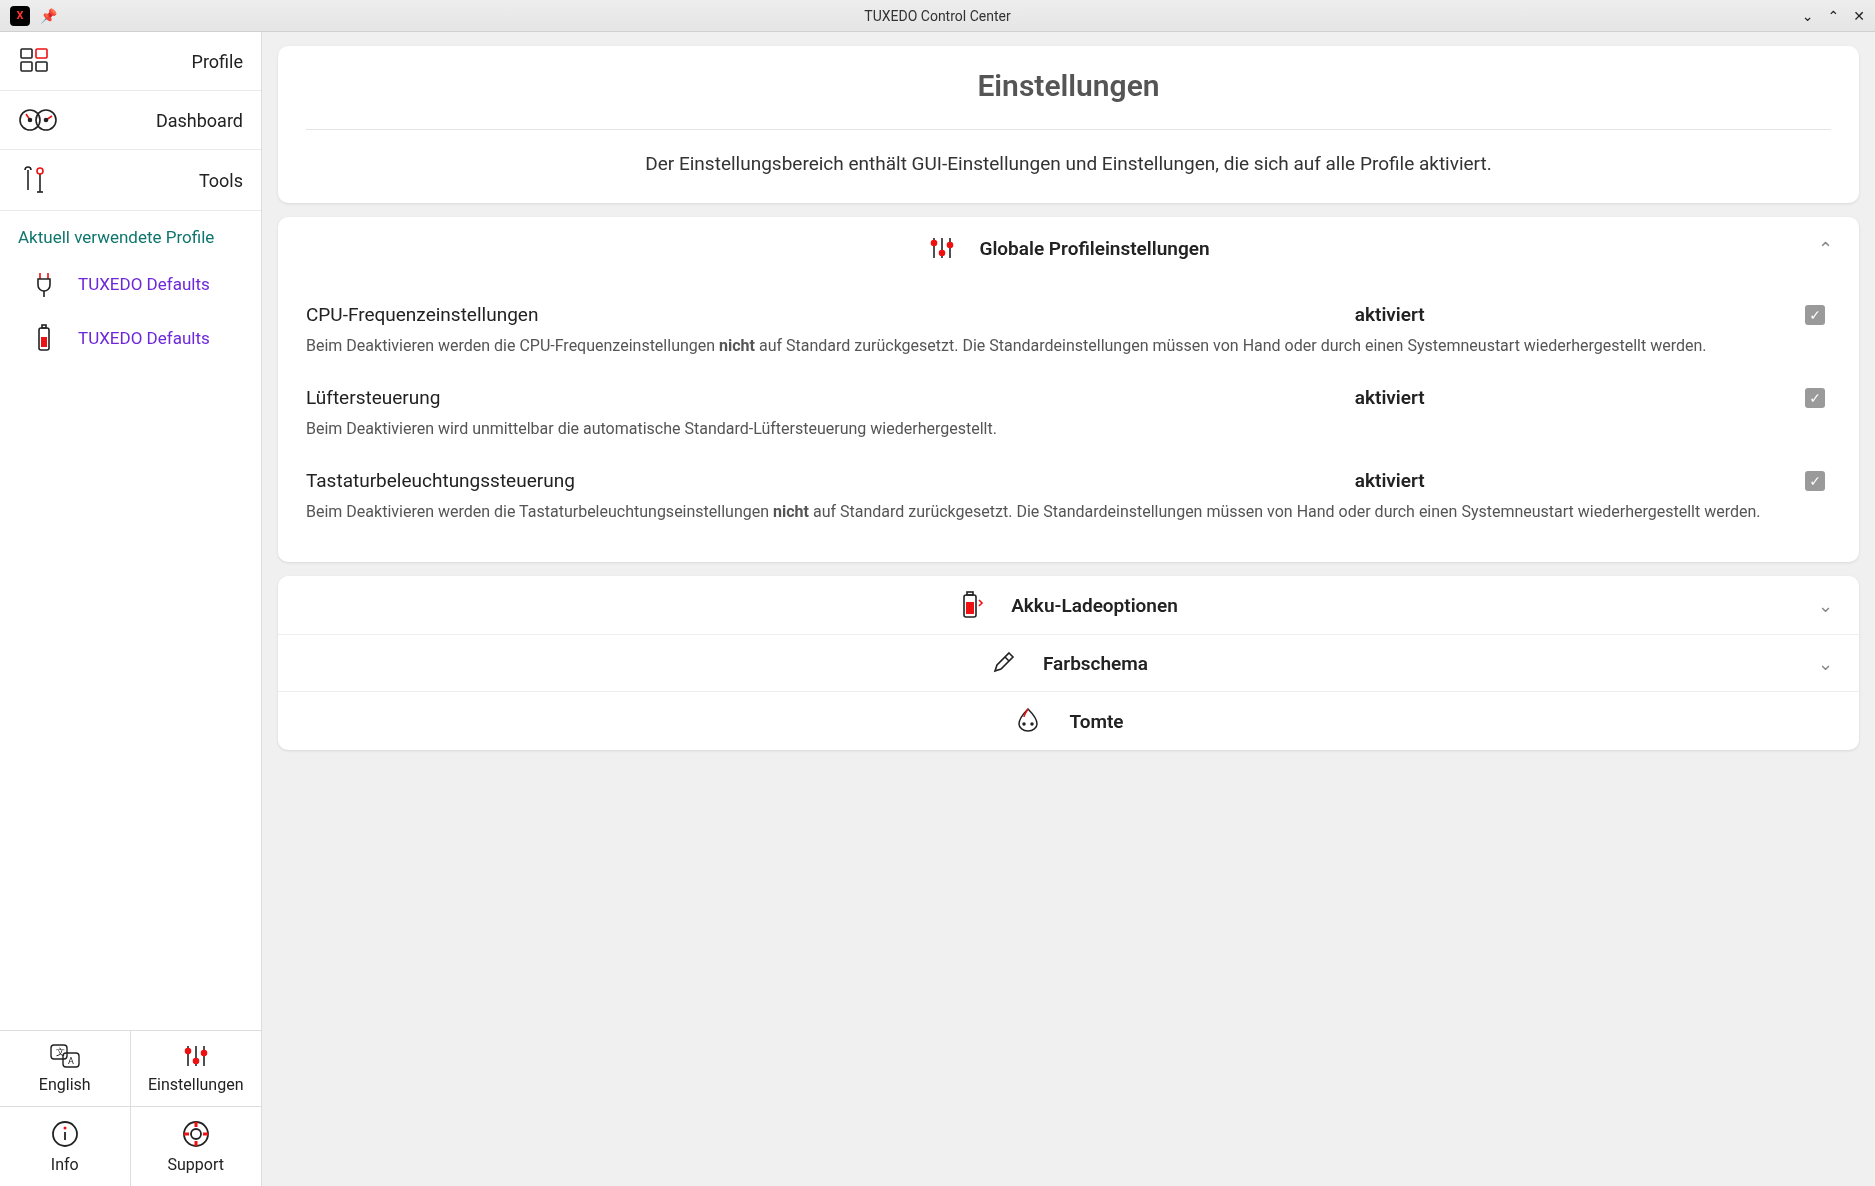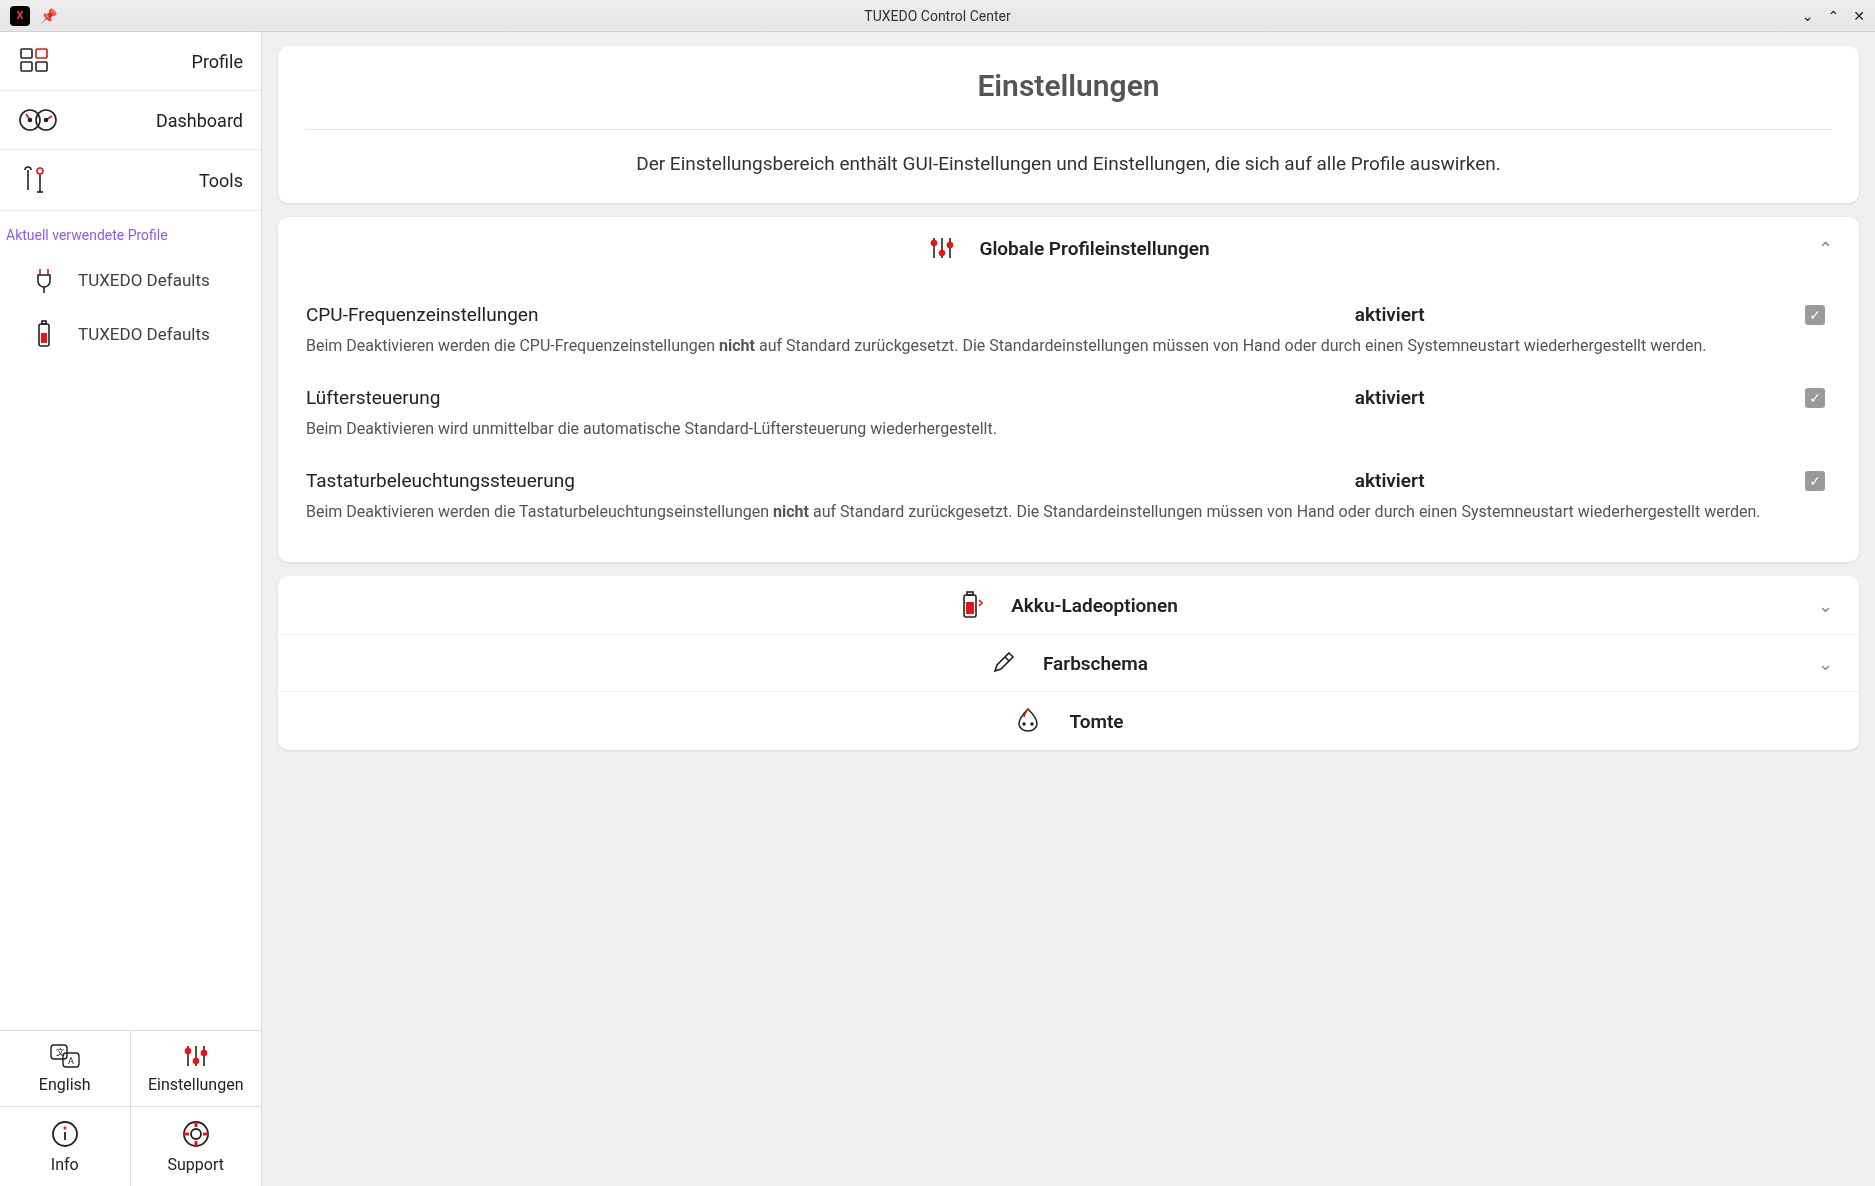--- a/index.html
+++ b/index.html
@@ -37,27 +37,27 @@
 }
 .nav-item {
   display:flex; align-items:center; justify-content:space-between;
   padding: 14px 18px;
   border-bottom:1px solid #eaeaea;
   gap:12px;
   cursor:pointer;
 }
 .nav-item .icon { width:44px; display:flex; justify-content:flex-start; }
 .nav-item .label { font-size:18px; color:#222; }
-.section-label { padding: 16px 6px 10px; font-size:14px; color:#8b5cf6; }
+.section-label { padding: 16px 18px 10px; font-size:17px; color:#0f766e; }
 .profile-item {
   display:flex; align-items:center; gap:20px;
   padding: 12px 18px 12px 30px;
 }
 .profile-item .picon { width:28px; display:flex; justify-content:center; }
-.profile-item .ptext { font-size:17px; color:#404040; }
+.profile-item .ptext { font-size:17px; color:#6d28d9; }
 .sidebar-bottom {
   margin-top:auto;
   display:grid;
   grid-template-columns: 1fr 1fr;
   border-top:1px solid #ddd;
 }
 .sidebar-bottom .cell {
   display:flex; flex-direction:column; align-items:center; justify-content:center;
   padding:12px 4px;
   gap:6px;
@@ -270,21 +270,21 @@
     </div>
   </div>
 
   <div class="content">
 
     <div class="card">
       <div class="card-header">
         <h1>Einstellungen</h1>
       </div>
       <div class="card-divider"></div>
-      <div class="card-desc">Der Einstellungsbereich enthält GUI-Einstellungen und Einstellungen, die sich auf alle Profile auswirken.</div>
+      <div class="card-desc">Der Einstellungsbereich enthält GUI-Einstellungen und Einstellungen, die sich auf alle Profile aktiviert.</div>
     </div>
 
     <div class="card section-card">
       <div class="section-head">
         <div class="stitle">
           <span>
             <svg width="30" height="26" viewBox="0 0 30 26">
                 <g stroke="#222" stroke-width="1.6" fill="none">
                   <line x1="7" y1="3" x2="7" y2="23"></line>
                   <line x1="15" y1="3" x2="15" y2="23"></line>

